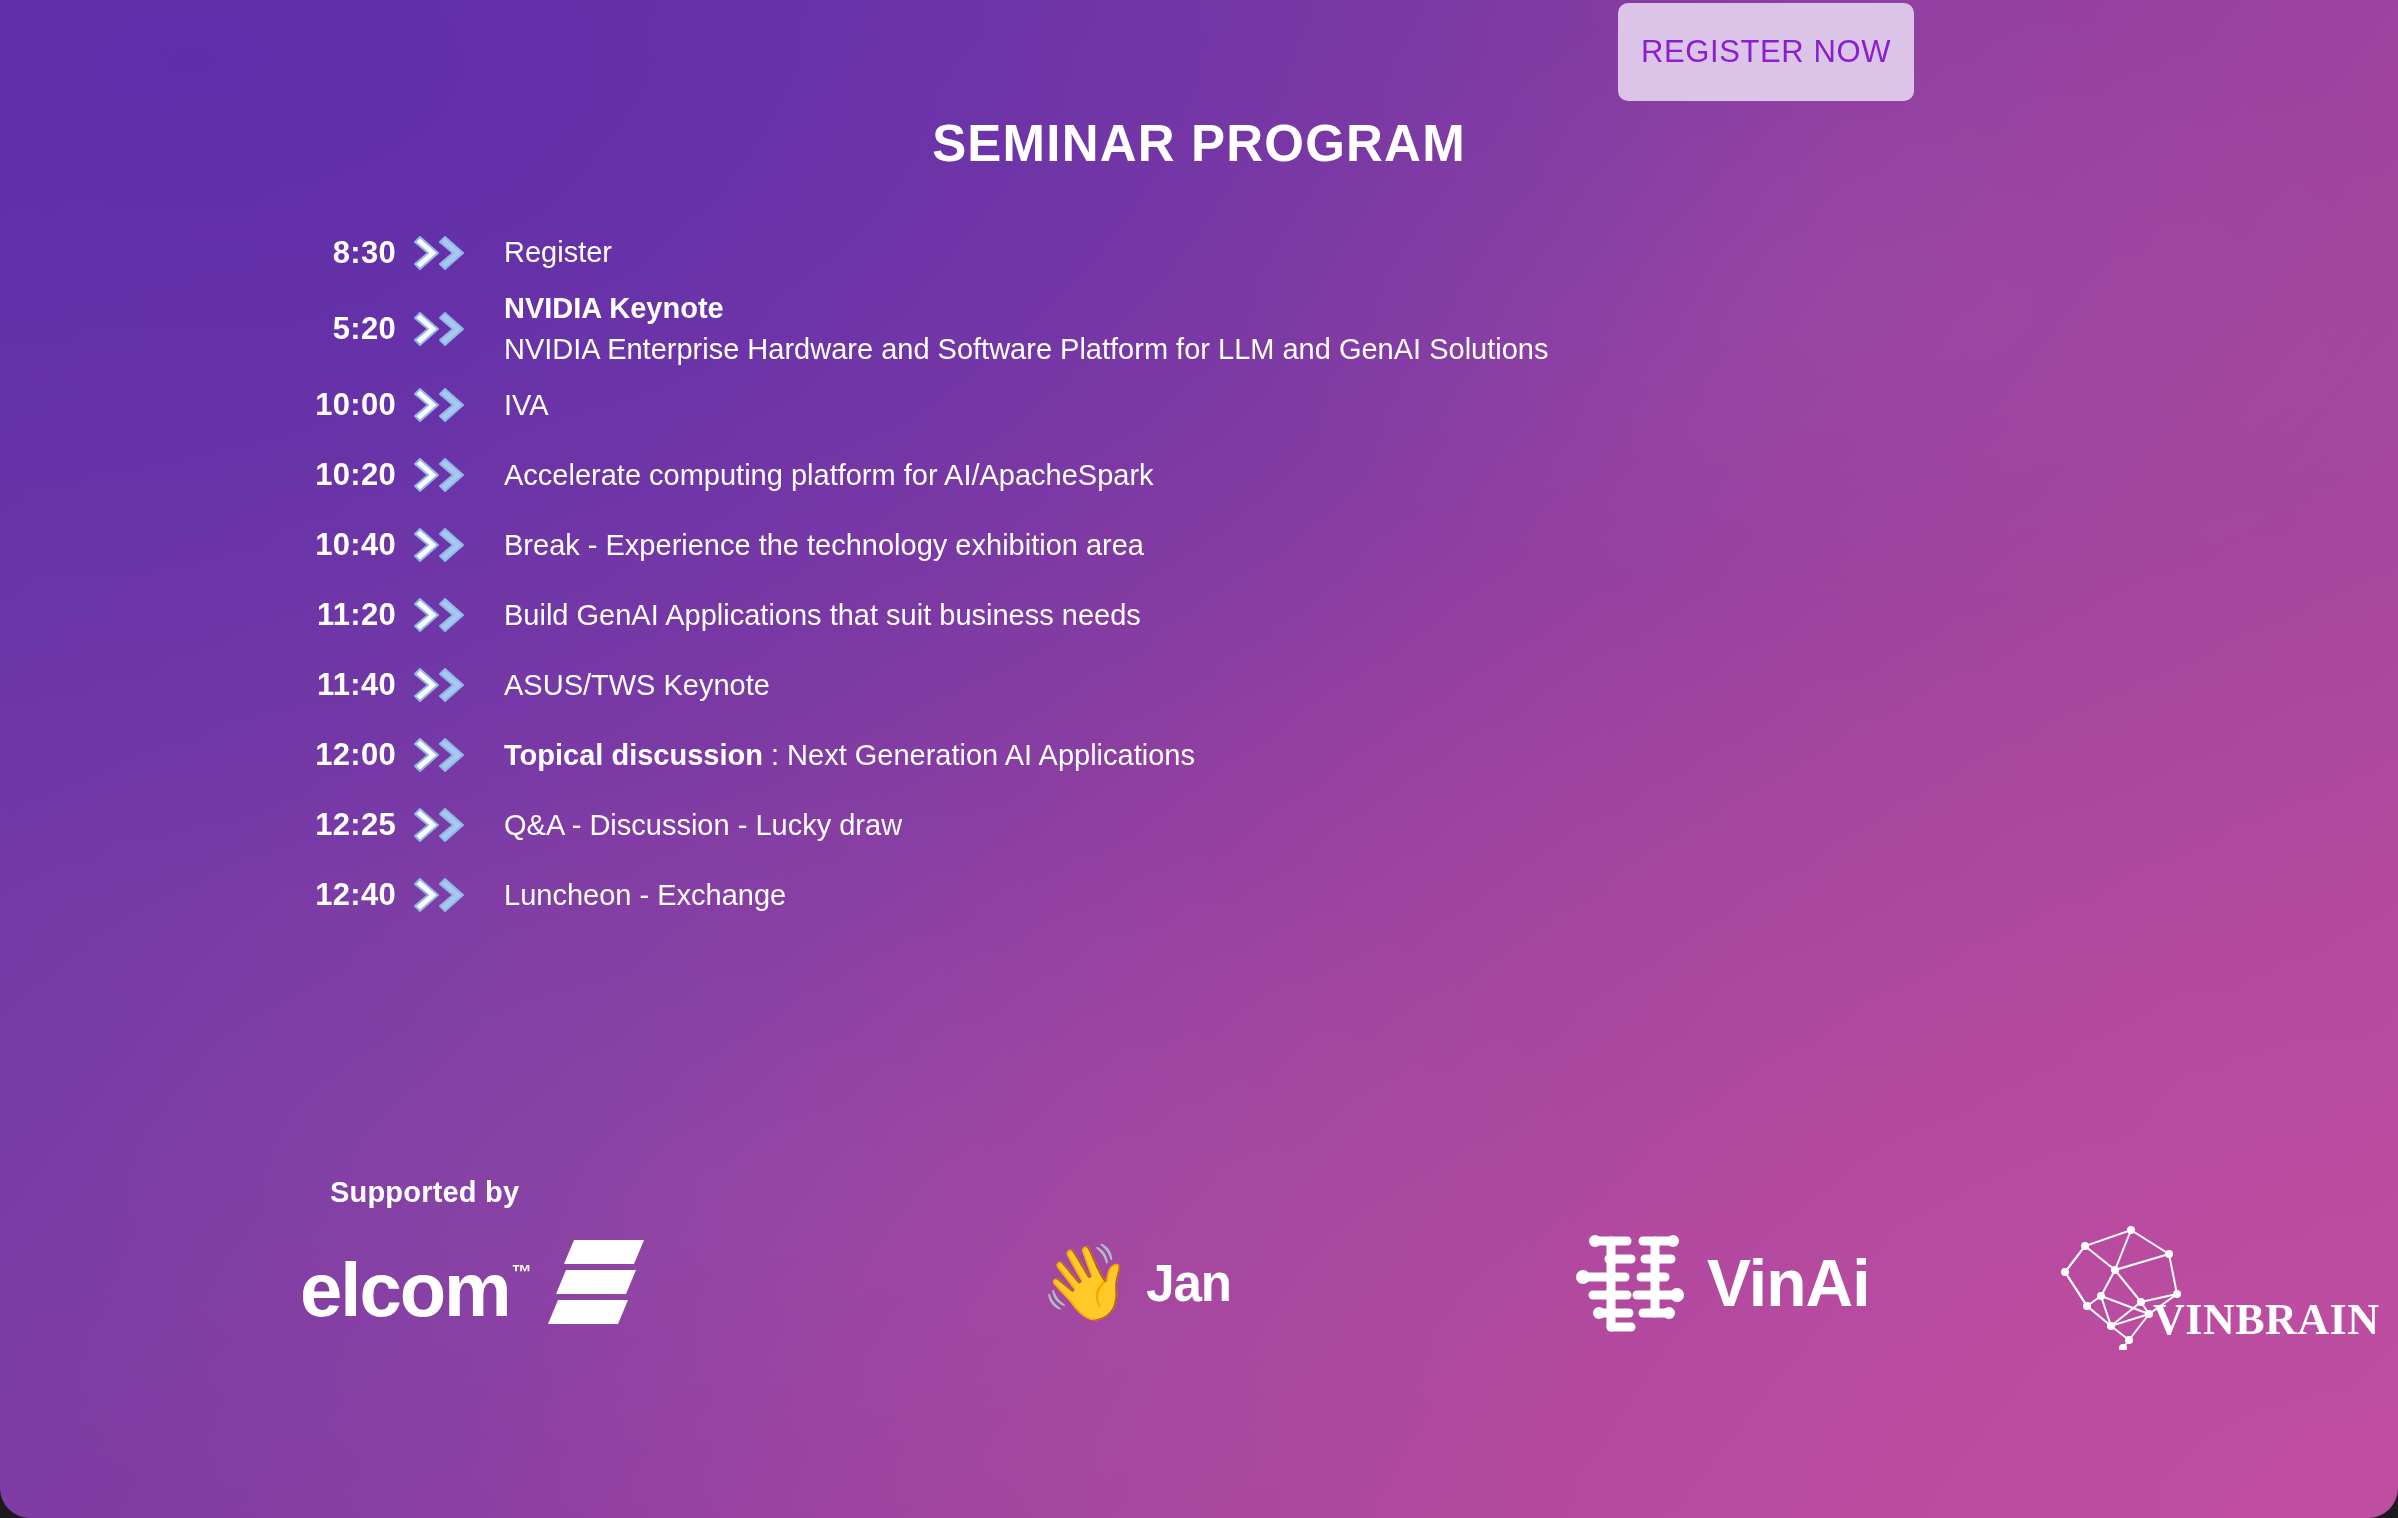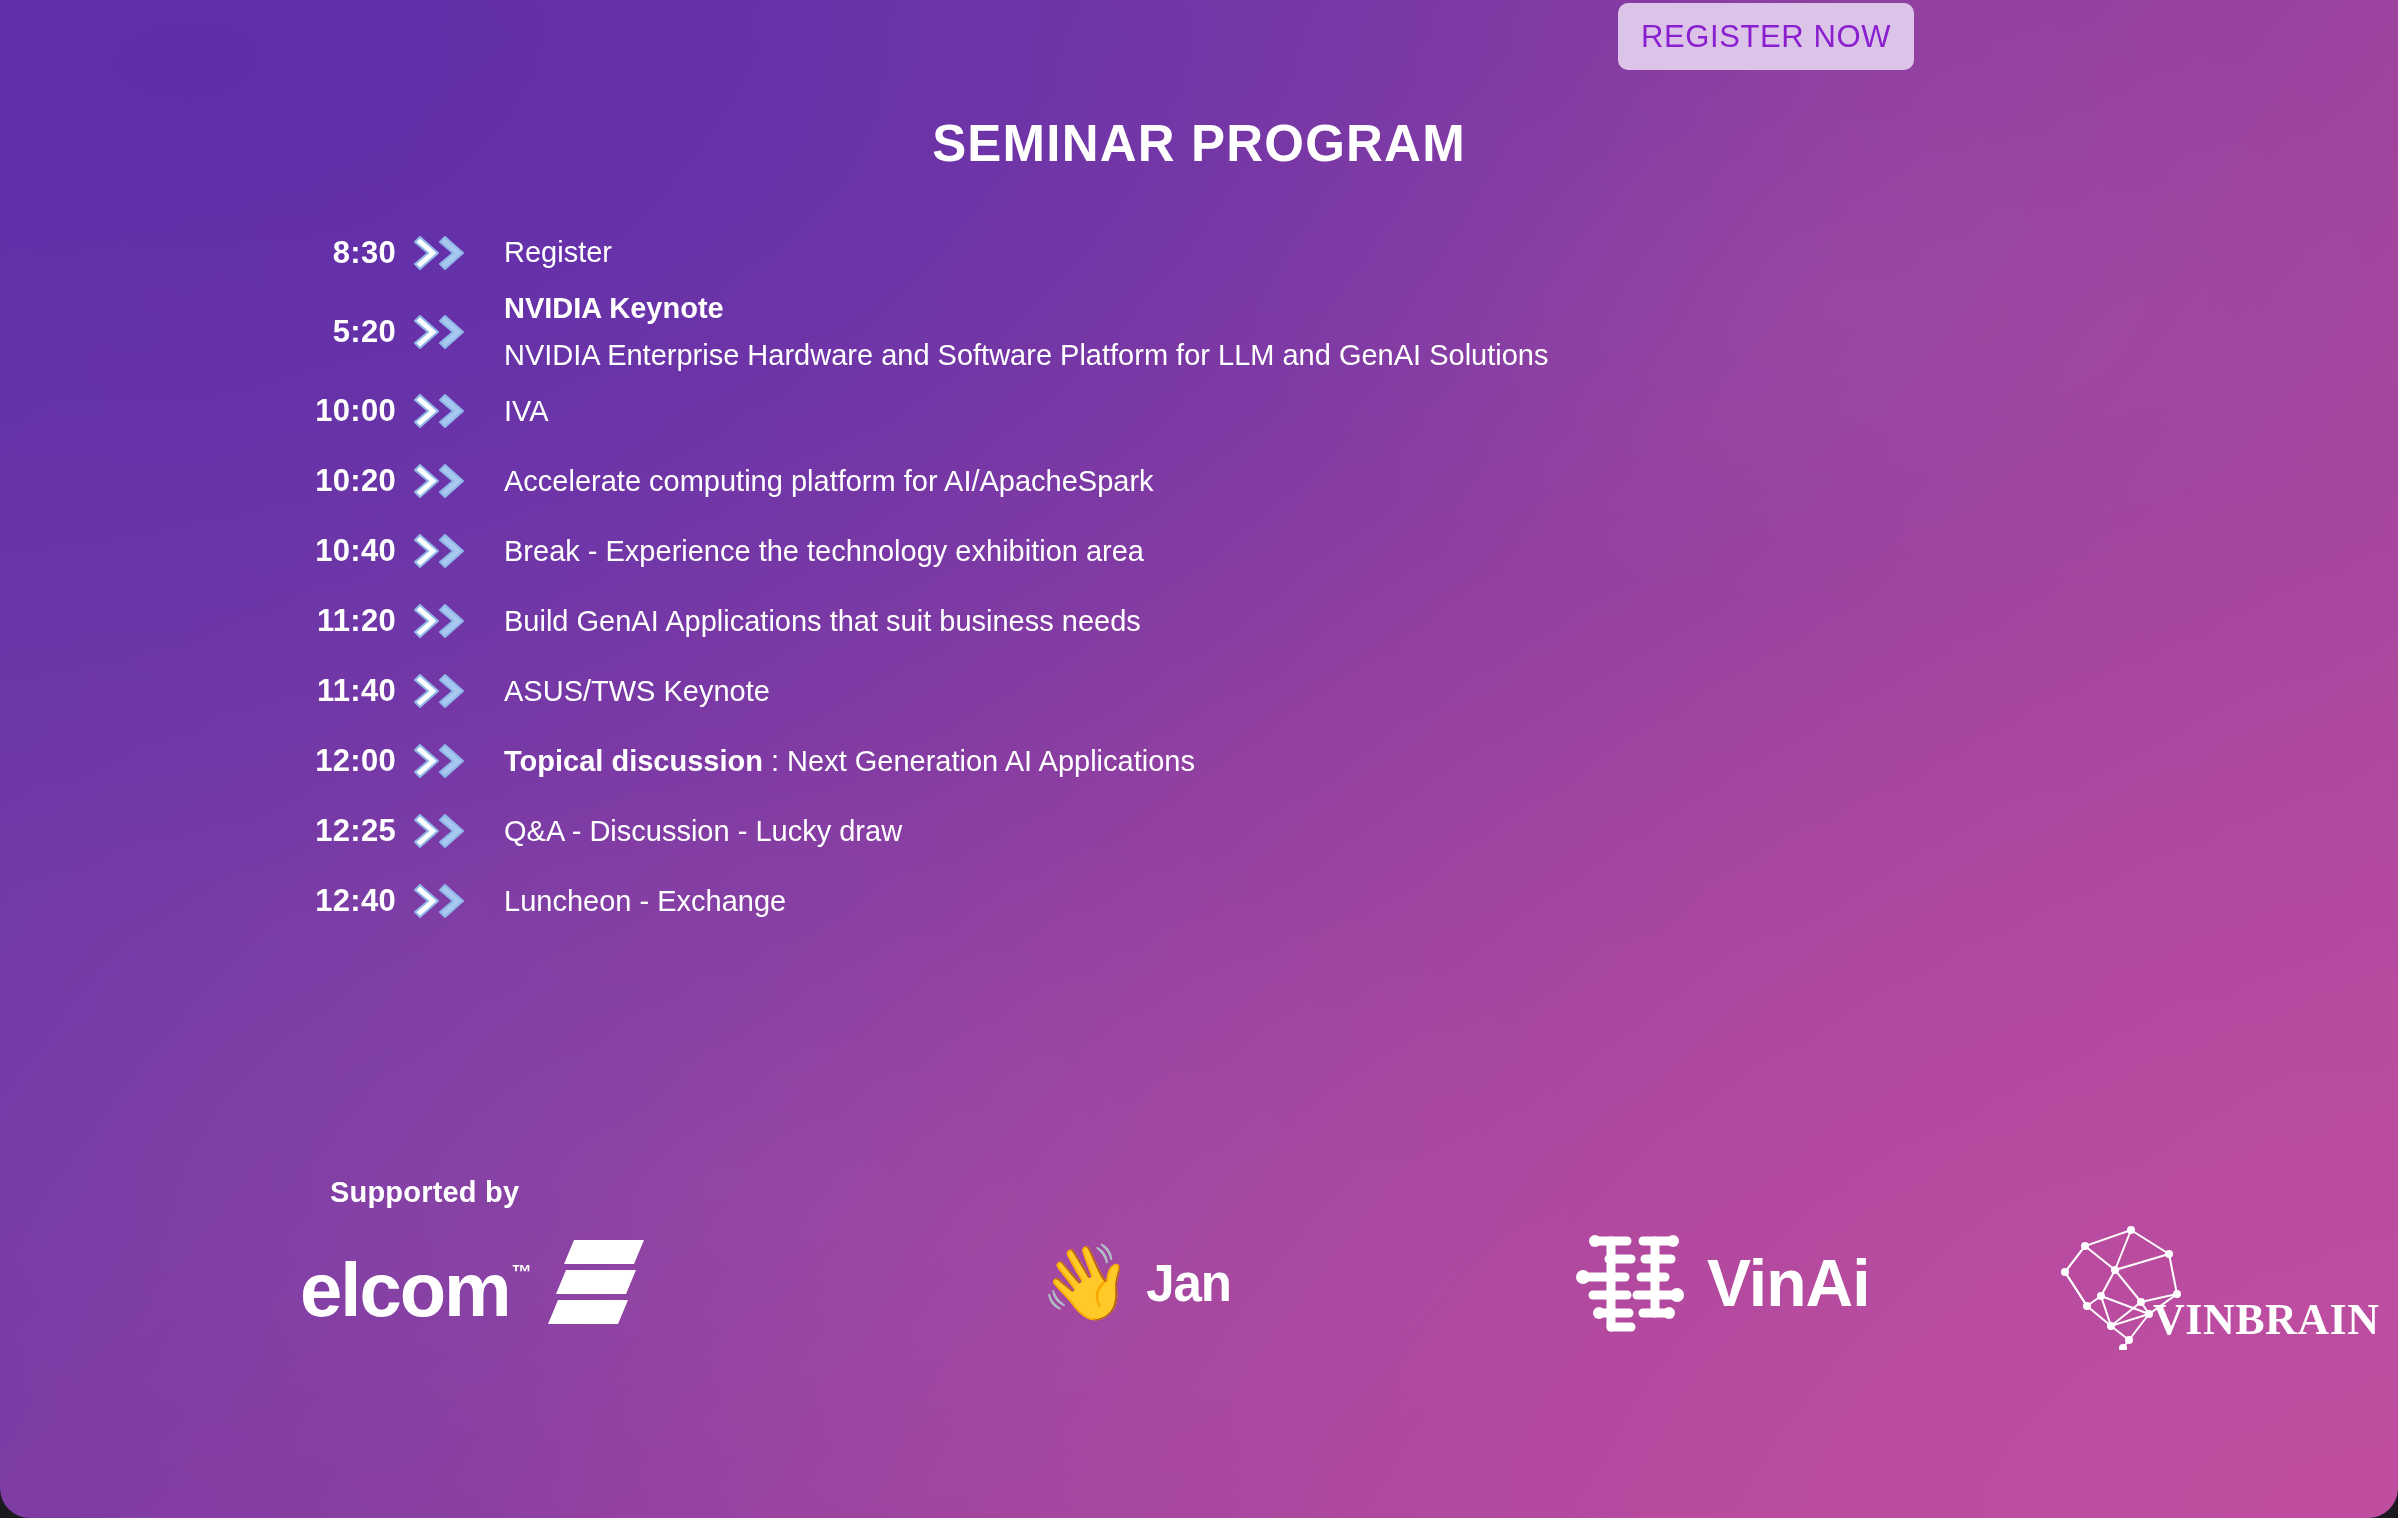--- a/index.html
+++ b/index.html
@@ -39,21 +39,21 @@
       radial-gradient(55% 40% at 30% 78%, rgba(255,255,255,0.035) 0%, rgba(255,255,255,0) 70%),
       radial-gradient(40% 30% at 78% 20%, rgba(255,255,255,0.03) 0%, rgba(255,255,255,0) 70%);
   }
 
   
   #register-btn {
     position: absolute;
     top: 3px;
     left: 1618px;
     width: 296px;
-    height: 67px;
+    height: 98px;
     border: none;
     border-radius: 10px;
     background: #dcc3e8;
     color: #8a1fd0;
     font-family: "Liberation Sans", sans-serif;
     font-size: 31px;
     font-weight: 400;
     letter-spacing: 0.6px;
     cursor: pointer;
     z-index: 5;
@@ -107,21 +107,21 @@
   .row-arrow svg { display: block; }
   .row-body {
     flex: 1 1 auto;
     padding-left: 14px;
     font-size: 29px;
     line-height: 1.42;
     color: #ffffff;
     font-weight: 400;
   }
   .row-body .strong { font-weight: bold; }
-  .row-body .line2 { display: block; margin-top: 6px; }
+  .row-body .line2 { display: block; }
 
   
   #supported-by-label {
     position: absolute;
     top: 1176px;
     left: 330px;
     font-size: 29px;
     font-weight: bold;
     letter-spacing: 0.2px;
     color: #ffffff;

